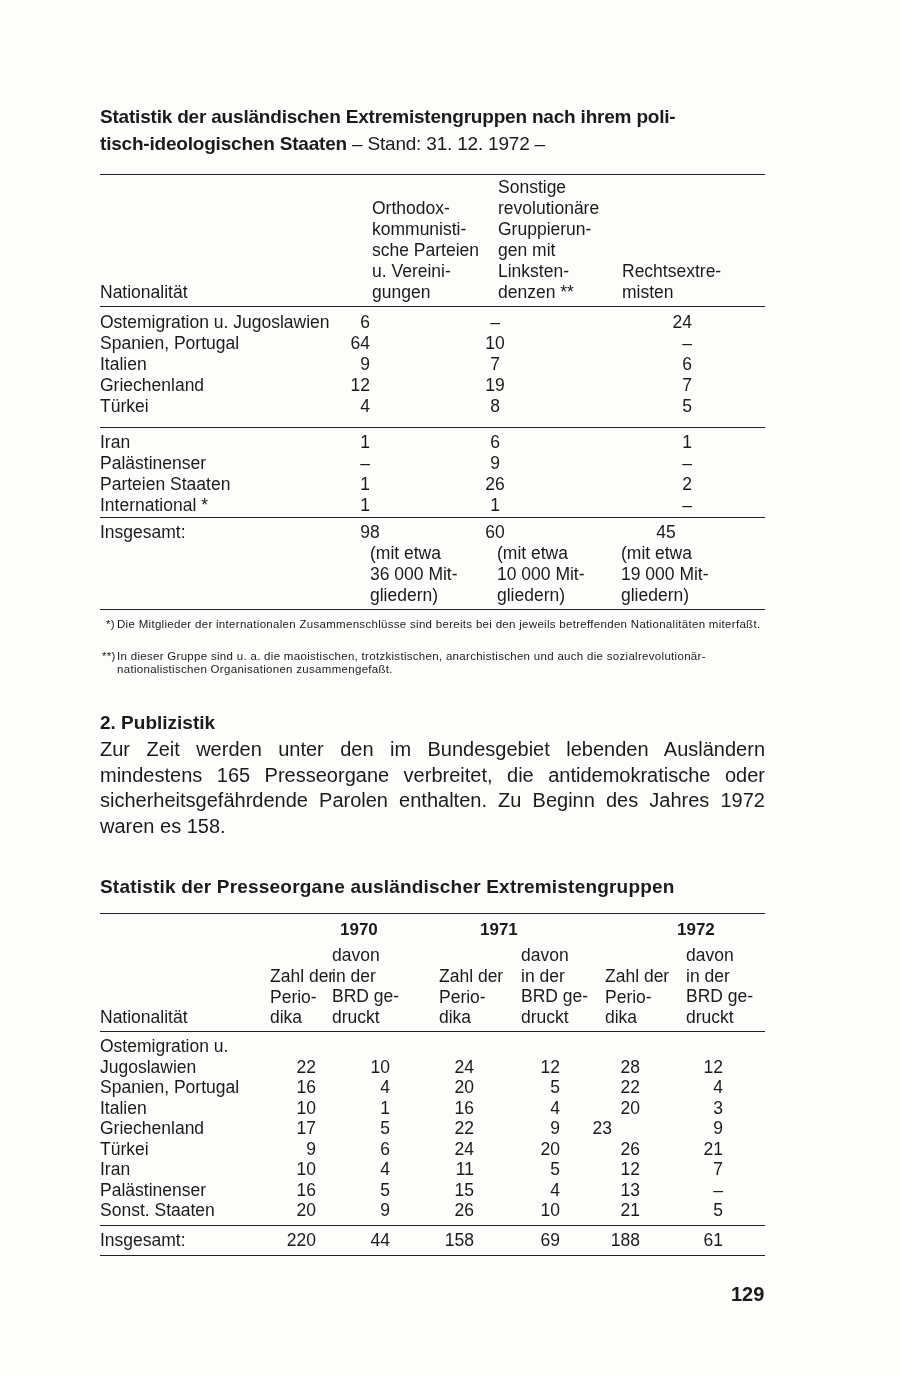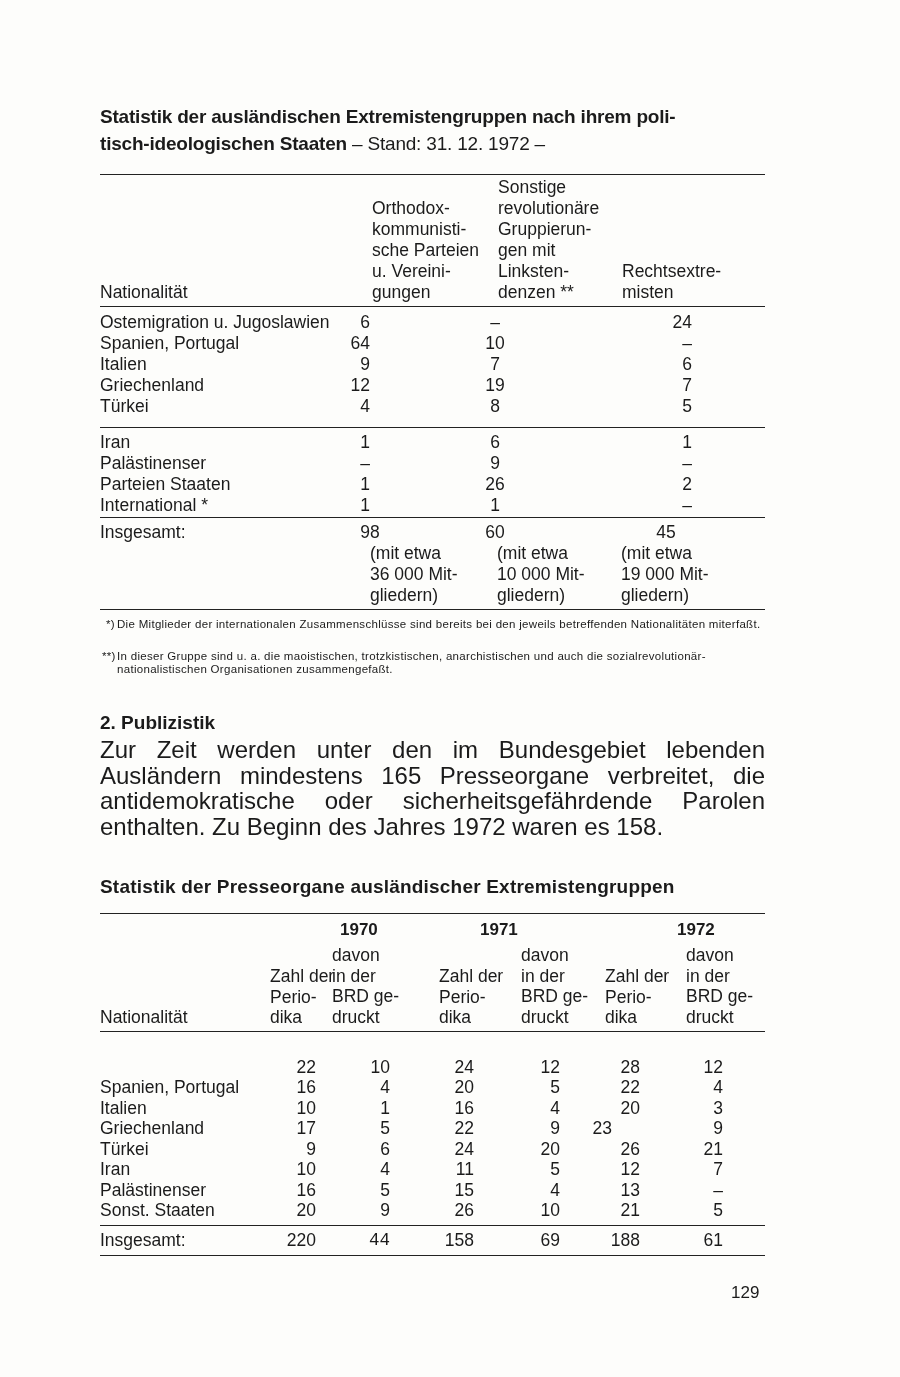--- a/index.html
+++ b/index.html
@@ -19,26 +19,26 @@
   .cell { position:absolute; white-space:pre; }
   .r { text-align:right; }
   .c { text-align:center; }
   .hdr { position:absolute; font-size:17.5px; line-height:21px; white-space:pre; }
   .fn { position:absolute; left:0; width:665px; font-size:11.5px; line-height:13px; letter-spacing:0.3px; }
   .fn .m { position:absolute; left:0; }
   .fn .tx { margin-left:17px; display:block; }
   .h2 { position:absolute; left:0; top:712px; font-size:19px; font-weight:bold; }
   .para {
     position:absolute; left:0; top:737px; width:665px;
-    font-size:24px; line-height:25.5px; text-align:justify;
+    font-size:20px; line-height:25.5px; text-align:justify;
   }
   .title2 { position:absolute; left:0; top:876px; font-size:19px; font-weight:bold; letter-spacing:0.2px; }
   .t2 { position:absolute; left:0; width:665px; font-size:17.5px; line-height:20.5px; }
   .yr { position:absolute; font-weight:bold; font-size:17px; }
-  .pageno { position:absolute; left:731px; top:1283px; font-size:17px; font-weight:normal; }
+  .pageno { position:absolute; left:731px; top:1283px; font-size:20px; font-weight:bold; }
 </style>
 </head>
 <body>
 
 <div class="page">
 
   <div class="title1">
     <span>Statistik der ausländischen Extremistengruppen nach ihrem poli-</span><br>
     <span>tisch-ideologischen Staaten</span><span class="stand"> – Stand: 31. 12. 1972 –</span>
   </div>
@@ -186,20 +186,22 @@
     <span class="cell" style="left:586px; top:945px;">davon
 in der
 BRD ge-
 druckt</span>
   </div>
 
   <div class="rule" style="top:1031px;"></div>
 
   <div class="t2" style="top:1036px;">
     <div style="position:relative; height:41px;">
+      <span class="cell" style="left:0;">Ostemigration u.
+Jugoslawien</span>
       <span class="cell r" style="left:160px; width:56px; top:20.5px;">22</span>
       <span class="cell r" style="left:234px; width:56px; top:20.5px;">10</span>
       <span class="cell r" style="left:318px; width:56px; top:20.5px;">24</span>
       <span class="cell r" style="left:404px; width:56px; top:20.5px;">12</span>
       <span class="cell r" style="left:484px; width:56px; top:20.5px;">28</span>
       <span class="cell r" style="left:567px; width:56px; top:20.5px;">12</span>
     </div>
     <div style="position:relative; height:20.5px;">
       <span class="cell" style="left:0;">Spanien, Portugal</span>
       <span class="cell r" style="left:160px; width:56px;">16</span>
@@ -263,21 +265,21 @@
       <span class="cell r" style="left:484px; width:56px;">21</span>
       <span class="cell r" style="left:567px; width:56px;">5</span>
     </div>
   </div>
 
   <div class="rule" style="top:1225px;"></div>
 
   <div class="t2" style="top:1230px;">
     <span class="cell" style="left:0;">Insgesamt:</span>
     <span class="cell r" style="left:160px; width:56px;">220</span>
-    <span class="cell r" style="left:234px; width:56px;font-family:Liberation Mono, monospace;">44</span>
+    <span class="cell r" style="left:234px; width:56px;">44</span>
     <span class="cell r" style="left:318px; width:56px;">158</span>
     <span class="cell r" style="left:404px; width:56px;">69</span>
     <span class="cell r" style="left:484px; width:56px;">188</span>
     <span class="cell r" style="left:567px; width:56px;">61</span>
   </div>
 
   <div class="rule" style="top:1255px;"></div>
 </div>
 
 <div class="pageno">129</div>

